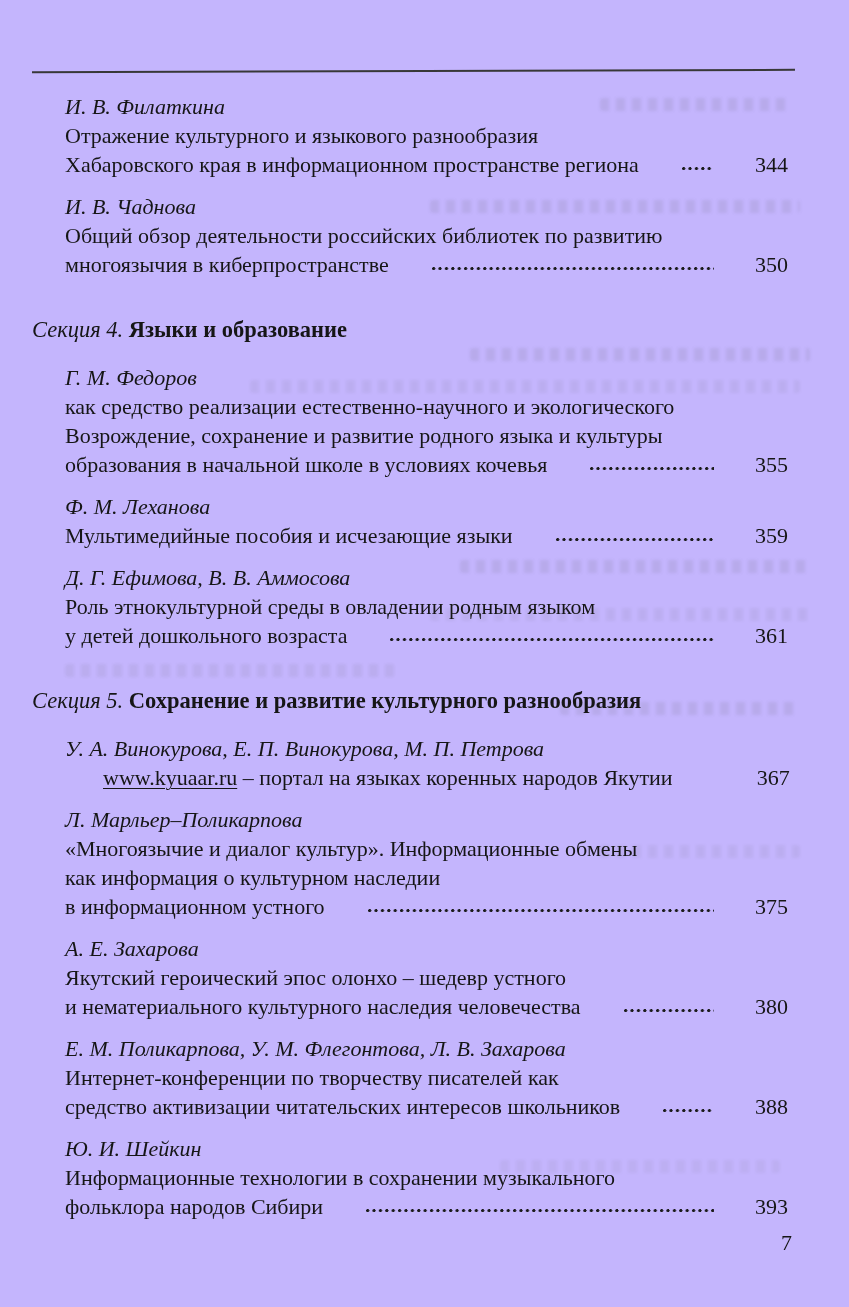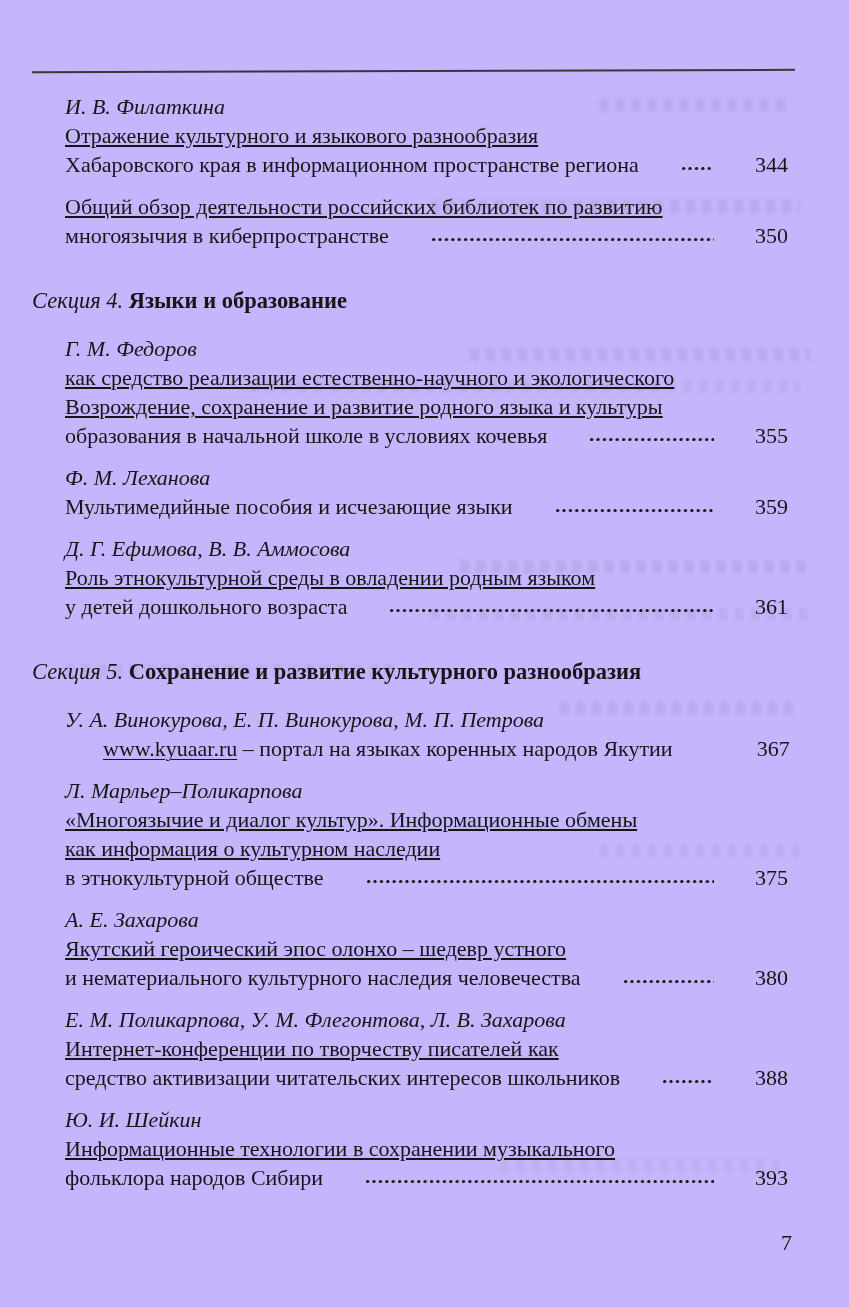--- a/index.html
+++ b/index.html
@@ -5,21 +5,21 @@
   html,body{margin:0;padding:0;}
   body{width:849px;height:1307px;background:#e9e9e9;font-family:"Liberation Serif","DejaVu Serif",serif;}
   .page{position:relative;width:849px;height:1307px;background:#c4b5fd;overflow:hidden;color:#161616;}
 
   .top-rule{position:absolute;left:32px;top:70px;width:763px;height:2px;background:#383838;transform:rotate(-0.18deg);}
 
   .toc{position:absolute;left:65px;top:92px;width:723px;font-size:22px;line-height:29px;}
 
   .entry{margin:0 0 13px 0;}
   .authors{font-style:italic;white-space:nowrap;}
-  .line{white-space:nowrap;text-decoration:underline;}
+  .line{white-space:nowrap;}
   .dotline{display:flex;align-items:baseline;gap:36px;}
   .tail{white-space:nowrap;}
   .pg{white-space:nowrap;}
   .leader{flex:1 1 auto;height:8px;margin:0 5px 0 7px;
     background-image:radial-gradient(circle at 1.7px 4.6px,#1b1b1b 1.35px,rgba(27,27,27,0) 1.8px);
     background-size:6.4px 8px;background-repeat:repeat-x;}
 
   .section-header{margin:36px 0 19px -33px;font-size:22.5px;line-height:29px;font-weight:normal;}
   .sec-prefix{font-style:italic;}
   .sec-title{font-weight:bold;}
@@ -55,20 +55,21 @@
       <div class="authors">И. В. Филаткина</div>
       <div class="line">Отражение культурного и языкового разнообразия</div>
       <div class="dotline">
         <span class="tail">Хабаровского края в информационном пространстве региона</span>
         <span class="leader"></span>
         <span class="pg">344</span>
       </div>
     </div>
 
     <div class="entry">
+      <div class="authors">И. В. Чаднова</div>
       <div class="line">Общий обзор деятельности российских библиотек по развитию</div>
       <div class="dotline">
         <span class="tail">многоязычия в киберпространстве</span>
         <span class="leader"></span>
         <span class="pg">350</span>
       </div>
     </div>
 
     <h2 class="section-header"><span class="sec-prefix">Секция 4.</span> <span class="sec-title">Языки и образование</span></h2>
 
@@ -111,21 +112,21 @@
         <span class="leader"></span>
         <span class="pg">367</span>
       </div>
     </div>
 
     <div class="entry">
       <div class="authors">Л. Марльер–Поликарпова</div>
       <div class="line">«Многоязычие и диалог культур». Информационные обмены</div>
       <div class="line">как информация о культурном наследии</div>
       <div class="dotline">
-        <span class="tail">в этнокультурной обществе</span>
+        <span class="tail">в информационном устного</span>
         <span class="leader"></span>
         <span class="pg">375</span>
       </div>
     </div>
 
     <div class="entry">
       <div class="authors">А. Е. Захарова</div>
       <div class="line">Якутский героический эпос олонхо – шедевр устного</div>
       <div class="dotline">
         <span class="tail">и нематериального культурного наследия человечества</span>

